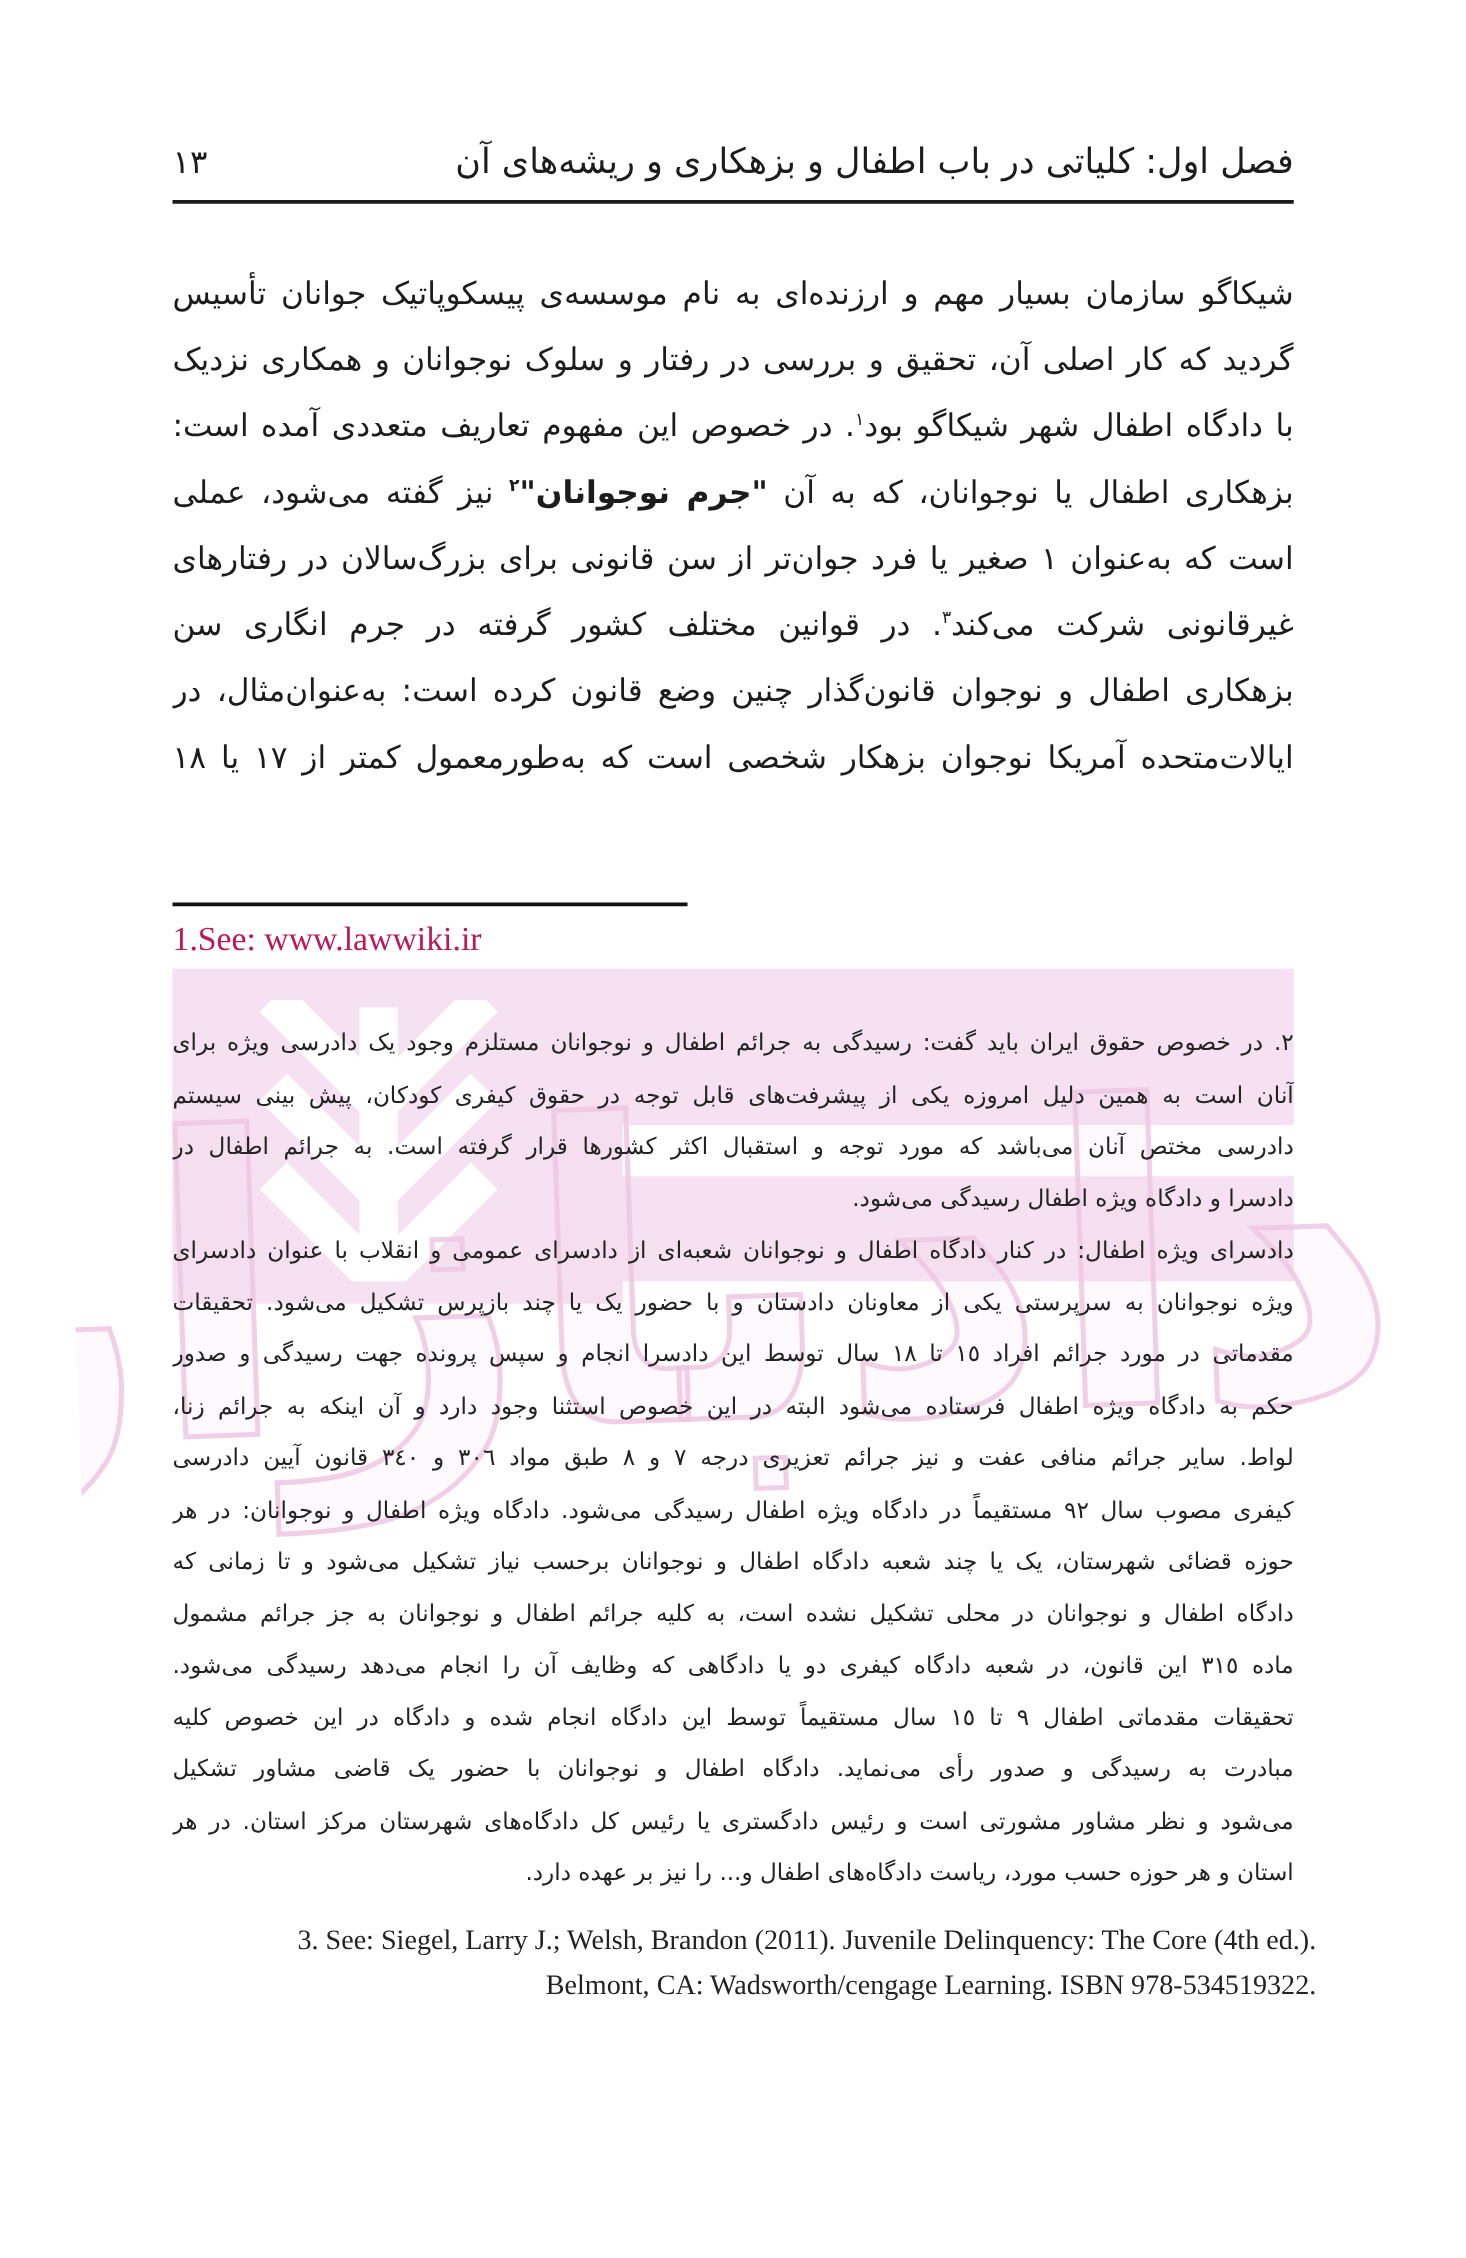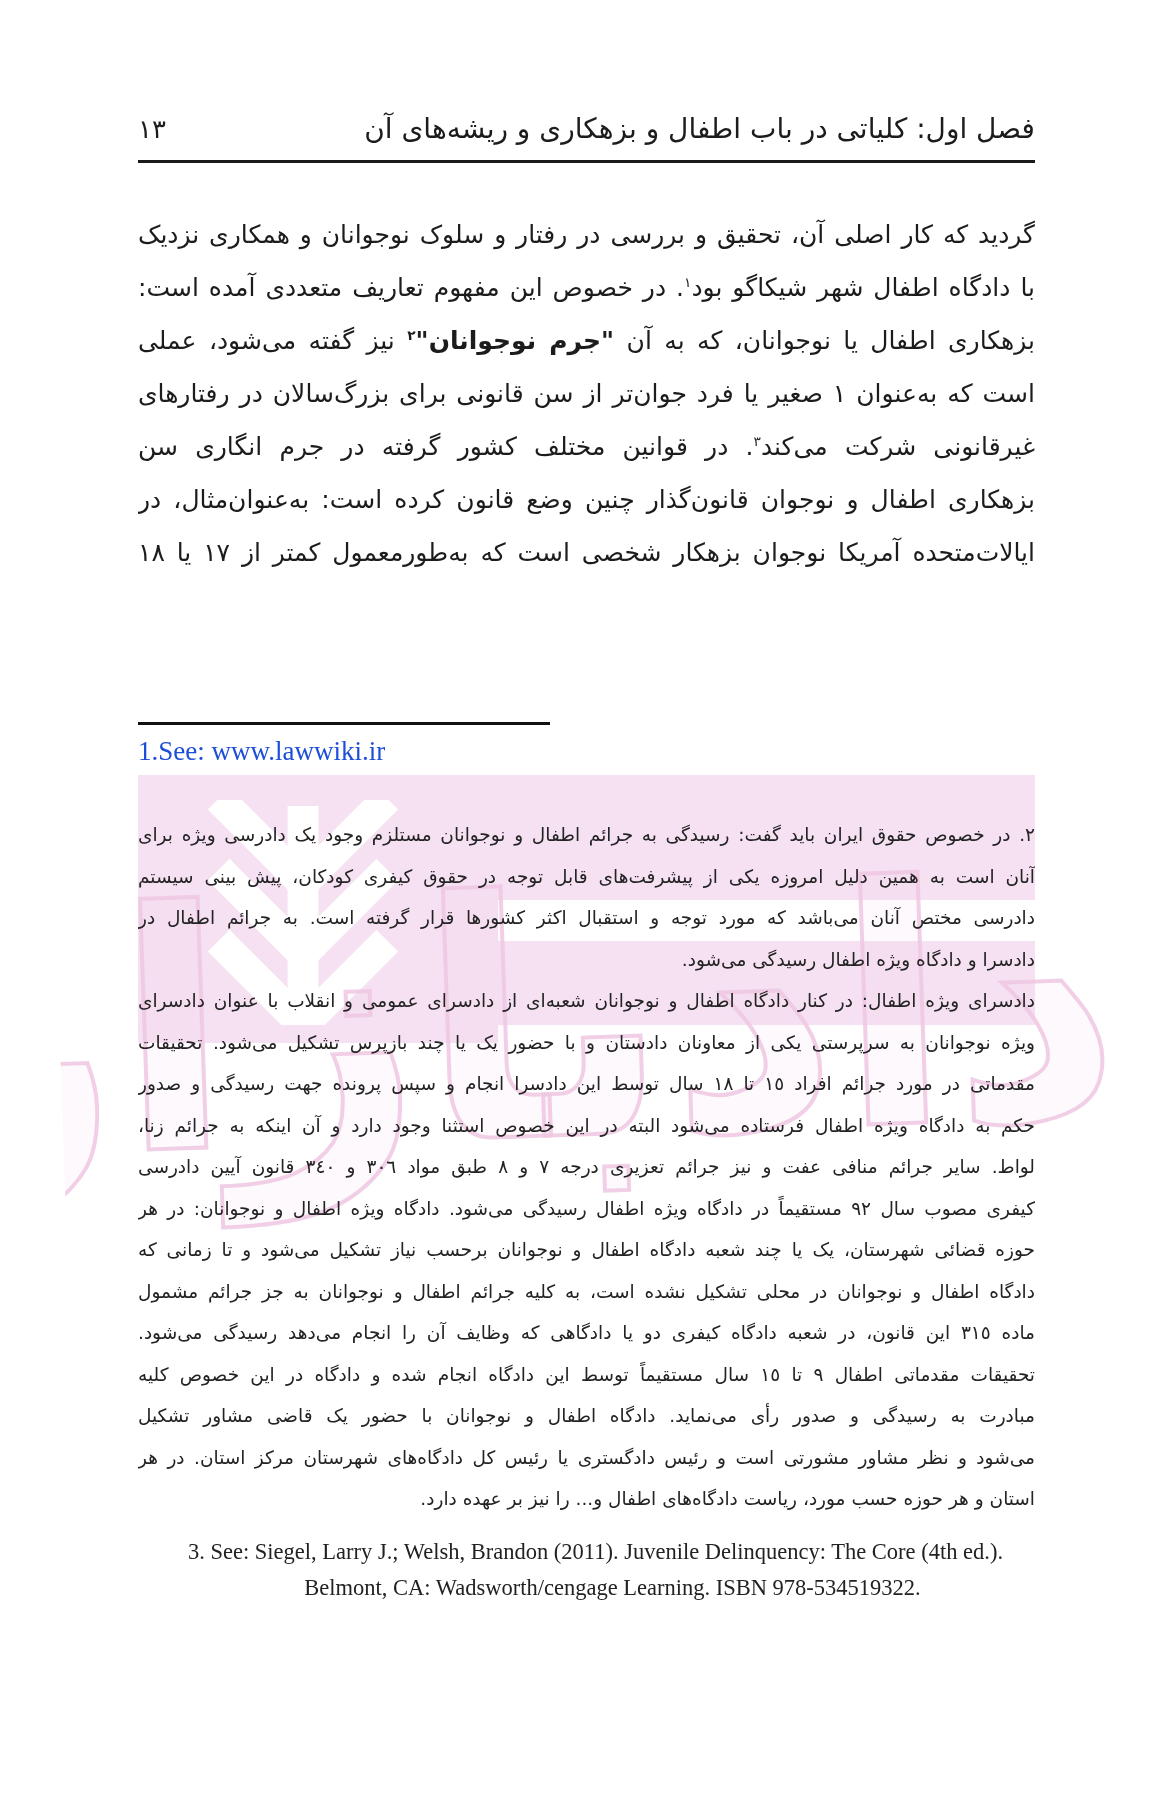--- a/index.html
+++ b/index.html
@@ -20,30 +20,30 @@
   .body-line{
     height:53px; line-height:53px; font-size:25px; white-space:nowrap;
     text-align:justify; text-align-last:justify; overflow:hidden;
   }
   .body-line sup{font-size:0.55em; line-height:0;}
   .body-line .bold{font-weight:bold;}
   
   .fn-rule{position:absolute; top:722px; left:138px; width:412px;
            border-top:3px solid #111; z-index:2;}
   .fn1{position:absolute; top:736px; left:138px; direction:ltr; text-align:right;
-       font-family:"Liberation Serif",serif; font-size:27px; color:#1d4ed8; z-index:2;}
+       font-family:"Liberation Serif",serif; font-size:27px; color:#be185d; z-index:2;}
   
   .fn2{position:absolute; top:814px; left:138px; right:138px; z-index:2;}
   .fn2-line{
     height:41.5px; line-height:41.5px; font-size:18.5px; white-space:nowrap;
     text-align:justify; text-align-last:justify; overflow:hidden; color:#232323;
   }
   .fn2-line.short{text-align-last:right;margin-left:20px;}
   
-  .fn3{position:absolute; top:1534px; left:138px; right:120px; direction:ltr; text-align:center;
+  .fn3{position:absolute; top:1534px; left:138px; right:120px; direction:ltr; text-align:right;
        font-family:"Liberation Serif",serif; font-size:22.5px; line-height:36px; color:#222;
        white-space:nowrap; z-index:2;}
   .fn3 .cont{padding-left:34px;}
   
   .wm-rect{position:absolute; background:#f5e1f2; z-index:0;}
   .wm-rect.r1{left:138px; right:138px; top:775px; height:125px;}
   .wm-rect.r2{left:138px; width:360px;  top:775px; height:268px;}
   .wm-rect.r3{left:138px; right:138px; top:941px; height:84px;}
   .wm-logo{position:absolute; left:178px; top:800px; z-index:0;}
   .wm-word{
@@ -78,20 +78,21 @@
   </div>
   <div class="wm-word">دادبازار</div>
 
   <div class="hdr">
     <span class="hdr-title">فصل اول: کلیاتی در باب اطفال و بزهکاری و ریشه‌های آن</span>
     <span class="hdr-num">۱۳</span>
   </div>
   <div class="hdr-rule"></div>
 
   <div class="body-block">
+      <div class="body-line"><span>شیکاگو سازمان بسیار مهم و ارزنده‌ای به نام موسسه‌ی پیسکوپاتیک جوانان تأسیس</span></div>
       <div class="body-line"><span>گردید که کار اصلی آن، تحقیق و بررسی در رفتار و سلوک نوجوانان و همکاری نزدیک</span></div>
       <div class="body-line"><span>با دادگاه اطفال شهر شیکاگو بود</span><sup>۱</sup><span>. در خصوص این مفهوم تعاریف متعددی آمده است:</span></div>
       <div class="body-line"><span>بزهکاری اطفال یا نوجوانان، که به آن </span><span class="bold">"جرم نوجوانان"</span><sup class="bold">۲</sup><span> نیز گفته می‌شود، عملی</span></div>
       <div class="body-line"><span>است که به‌عنوان ۱ صغیر یا فرد جوان‌تر از سن قانونی برای بزرگ‌سالان در رفتارهای</span></div>
       <div class="body-line"><span>غیرقانونی شرکت می‌کند</span><sup>۳</sup><span>. در قوانین مختلف کشور گرفته در جرم انگاری سن</span></div>
       <div class="body-line"><span>بزهکاری اطفال و نوجوان قانون‌گذار چنین وضع قانون کرده است: به‌عنوان‌مثال، در</span></div>
       <div class="body-line"><span>ایالات‌متحده آمریکا نوجوان بزهکار شخصی است که به‌طورمعمول کمتر از ۱۷ یا ۱۸</span></div>
     </div>
 
   <div class="fn-rule"></div>

